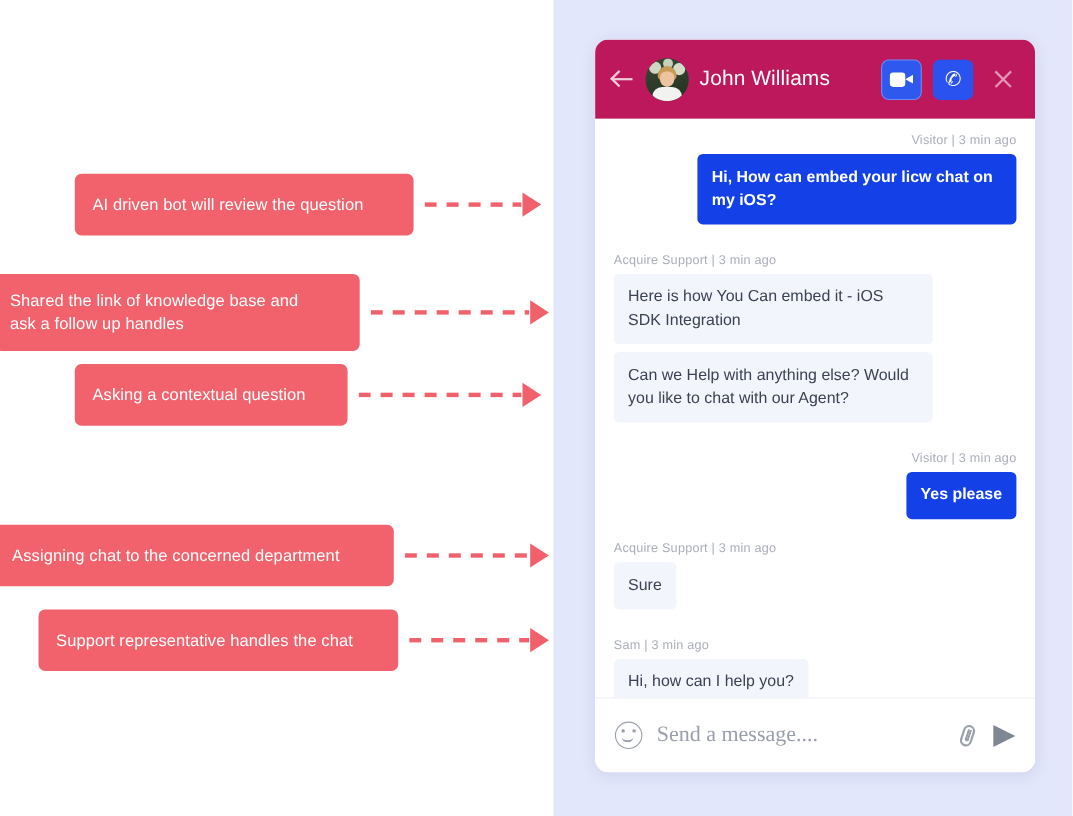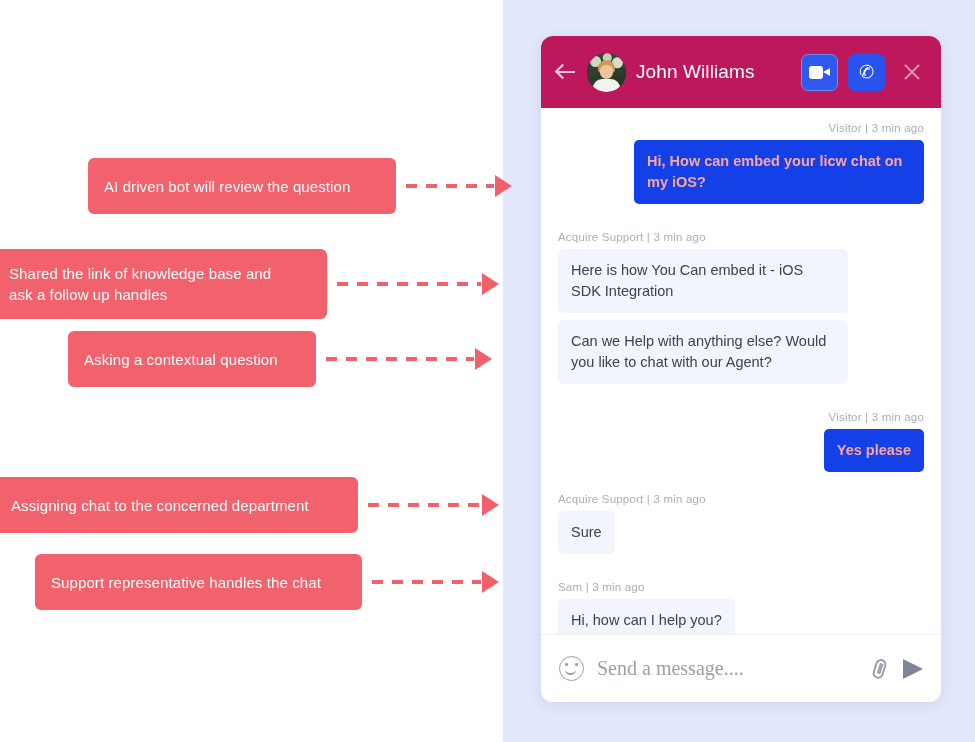--- a/index.html
+++ b/index.html
@@ -77,21 +77,21 @@
   }
   .arrowhead {
     width: 0; height: 0;
     border-top: 11px solid transparent;
     border-bottom: 11px solid transparent;
     border-left: 17px solid #f0616c;
     margin-left: 1px;
   }
 
   
-  #row-1 { left: 68px;   top: 158px; margin-left: 20px; }
+  #row-1 { left: 68px;   top: 158px; }
   #row-1 .anno-box { width: 308px; }
   #row-1 .dashes   { width: 88px; }
 
   #row-2 { left: -5px;   top: 249px; height: 70px; }
   #row-2 .anno-box { width: 332px; }
   #row-2 .dashes   { width: 144px; }
 
   #row-3 { left: 68px;   top: 331px; text-align: right; }
   #row-3 .anno-box { width: 248px; }
   #row-3 .dashes   { width: 148px; }
@@ -282,21 +282,21 @@
     line-height: 21px;
     border-radius: 5px;
     padding: 11px 13px;
     box-sizing: border-box;
     max-width: 290px;
     margin-bottom: 7px;
     word-wrap: break-word;
   }
   .bubble.out {
     background: #1440e8;
-    color: #fca5a5;
+    color: #ffffff;
     font-weight: bold;
   }
   .bubble.in {
     background: #f3f5fd;
     color: #3b4252;
   }
   .spacer-10 { height: 10px; }
   .spacer-16 { height: 16px; }
 
   

